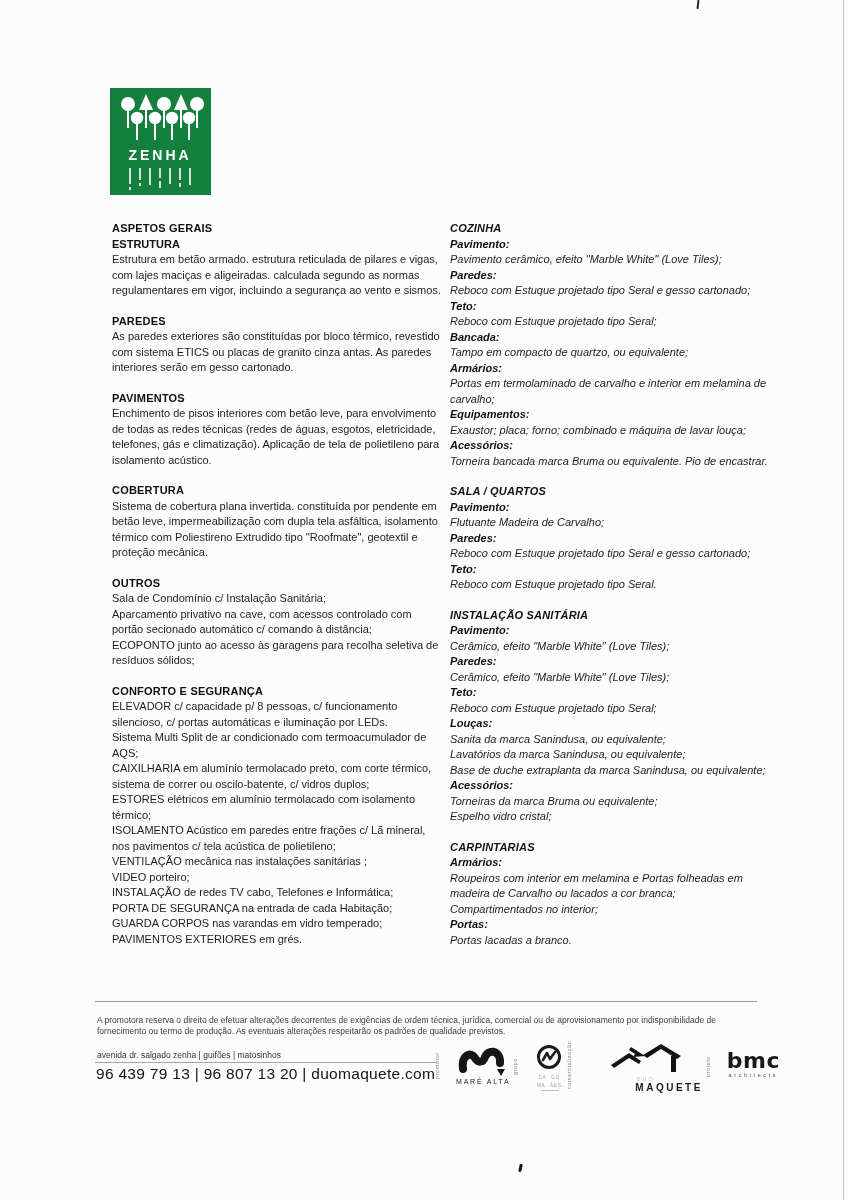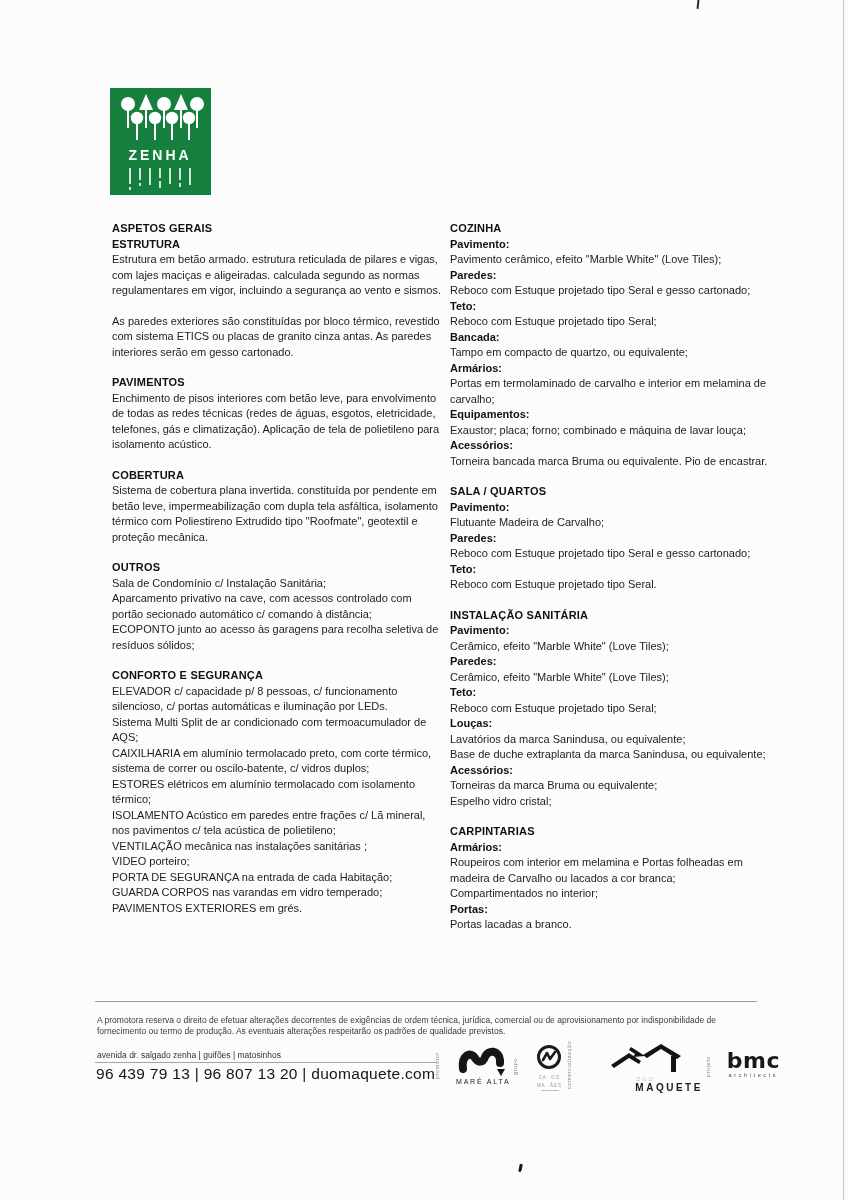--- a/index.html
+++ b/index.html
@@ -13,21 +13,21 @@
   .artifact-top{position:absolute;left:697px;top:0;width:2px;height:9px;background:#2a2a2a;transform:rotate(6deg);}
   .artifact-bottom{position:absolute;left:519px;top:1164px;width:3px;height:8px;background:#151515;border-radius:0 0 3px 2px;transform:rotate(12deg);}
 
   
   .logo-block{position:absolute;left:110px;top:88px;width:101px;height:107px;background:#15803d;}
   .logo-block svg{display:block;}
 
   
   .col{position:absolute;top:221px;font-size:11px;line-height:15.5px;}
   #col-left{left:112px;width:333px;}
-  #col-right{left:450px;width:332px;}
+  #col-right{left:450px;width:332px;font-style:italic;}
   .col section{margin:0 0 15px 0;}
   .col h3{margin:0;font-size:11px;line-height:15.5px;font-weight:700;color:#101010;letter-spacing:0.2px;}
   .col p.line{margin:0;}
   .col p.line.bold{font-weight:700;color:#101010;}
 
   
   .footer-rule{position:absolute;left:95px;top:1001px;width:662px;height:0;border-top:1px solid #9a9a9a;}
   .disclaimer{position:absolute;left:97px;top:1006px;width:652px;font-size:8.5px;line-height:11.5px;color:#3a3a3a;}
   .address{position:absolute;left:97px;top:1050px;font-size:8.5px;color:#333;}
   .address-rule{position:absolute;left:95px;top:1062px;width:342px;height:0;border-top:1px solid #a5a5a5;}
@@ -102,20 +102,21 @@
     </svg>
   </div>
 
   <div class="col" id="col-left">
       <section>
         <h3>ASPETOS GERAIS</h3>
         <p class="line bold">ESTRUTURA</p>
         <p class="line">Estrutura em betão armado. estrutura reticulada de pilares e vigas, com lajes maciças e aligeiradas. calculada segundo as normas regulamentares em vigor, incluindo a segurança ao vento e sismos.</p>
       </section>
       <section>
+        <h3>PAREDES</h3>
         <p class="line">As paredes exteriores são constituídas por bloco térmico, revestido com sistema ETICS ou placas de granito cinza antas. As paredes interiores serão em gesso cartonado.</p>
       </section>
       <section>
         <h3>PAVIMENTOS</h3>
         <p class="line">Enchimento de pisos interiores com betão leve, para envolvimento de todas as redes técnicas (redes de águas, esgotos, eletricidade, telefones, gás e climatização). Aplicação de tela de polietileno para isolamento acústico.</p>
       </section>
       <section>
         <h3>COBERTURA</h3>
         <p class="line">Sistema de cobertura plana invertida. constituída por pendente em betão leve, impermeabilização com dupla tela asfáltica, isolamento térmico com Poliestireno Extrudido tipo "Roofmate", geotextil e proteção mecânica.</p>
       </section>
@@ -127,20 +128,21 @@
       </section>
       <section>
         <h3>CONFORTO E SEGURANÇA</h3>
         <p class="line">ELEVADOR c/ capacidade p/ 8 pessoas, c/ funcionamento silencioso, c/ portas automáticas e iluminação por LEDs.</p>
         <p class="line">Sistema Multi Split de ar condicionado com termoacumulador de AQS;</p>
         <p class="line">CAIXILHARIA em alumínio termolacado preto, com corte térmico, sistema de correr ou oscilo-batente, c/ vidros duplos;</p>
         <p class="line">ESTORES elétricos em alumínio termolacado com isolamento térmico;</p>
         <p class="line">ISOLAMENTO Acústico em paredes entre frações c/ Lã mineral, nos pavimentos c/ tela acústica de polietileno;</p>
         <p class="line">VENTILAÇÃO mecânica nas instalações sanitárias ;</p>
         <p class="line">VIDEO porteiro;</p>
+        <p class="line">INSTALAÇÃO de redes TV cabo, Telefones e Informática;</p>
         <p class="line">PORTA DE SEGURANÇA na entrada de cada Habitação;</p>
         <p class="line">GUARDA CORPOS nas varandas em vidro temperado;</p>
         <p class="line">PAVIMENTOS EXTERIORES em grés.</p>
       </section>
     </div>
   <div class="col" id="col-right">
       <section>
         <h3>COZINHA</h3>
         <p class="line bold">Pavimento:</p>
         <p class="line">Pavimento cerâmico, efeito "Marble White" (Love Tiles);</p>
@@ -168,20 +170,21 @@
       </section>
       <section>
         <h3>INSTALAÇÃO SANITÁRIA</h3>
         <p class="line bold">Pavimento:</p>
         <p class="line">Cerâmico, efeito "Marble White" (Love Tiles);</p>
         <p class="line bold">Paredes:</p>
         <p class="line">Cerâmico, efeito "Marble White" (Love Tiles);</p>
         <p class="line bold">Teto:</p>
         <p class="line">Reboco com Estuque projetado tipo Seral;</p>
         <p class="line bold">Louças:</p>
+        <p class="line">Sanita da marca Sanindusa, ou equivalente;</p>
         <p class="line">Lavatórios da marca Sanindusa, ou equivalente;</p>
         <p class="line">Base de duche extraplanta da marca Sanindusa, ou equivalente;</p>
         <p class="line bold">Acessórios:</p>
         <p class="line">Torneiras da marca Bruma ou equivalente;</p>
         <p class="line">Espelho vidro cristal;</p>
       </section>
       <section>
         <h3>CARPINTARIAS</h3>
         <p class="line bold">Armários:</p>
         <p class="line">Roupeiros com interior em melamina e Portas folheadas em madeira de Carvalho ou lacados a cor branca;</p>

